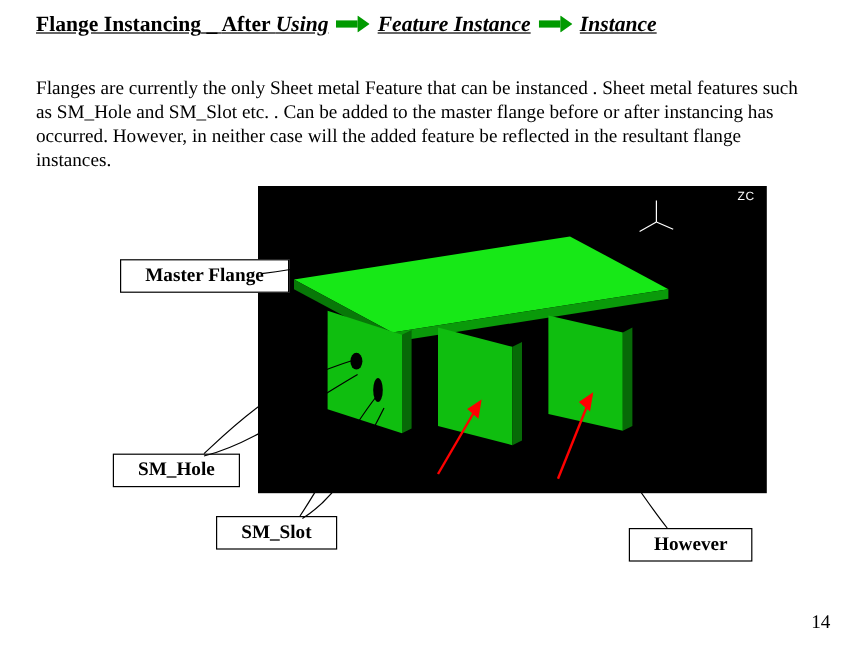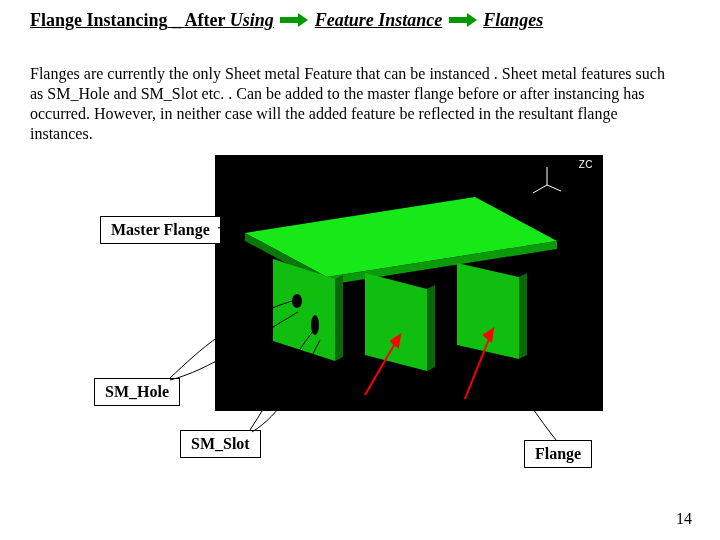--- a/index.html
+++ b/index.html
@@ -38,38 +38,38 @@
     left: 30px;
     top: 64px;
     width: 640px;
     font-size: 16px;
     line-height: 1.25;
   }
   .cad {
     position: absolute;
     left: 215px;
     top: 155px;
-    width: 388px;
+    width: 424px;
     height: 256px;
     background: #000;
   }
   .triad-label {
     position: absolute;
     right: 10px;
     top: 4px;
     color: #ffffff;
     font-family: Arial, sans-serif;
     font-size: 10px;
     letter-spacing: 0.5px;
   }
   .label-box {
     position: absolute;
     background: #ffffff;
     border: 1px solid #000;
-    padding: 4px 10px;
+    padding: 4px 20px;
     font-size: 16px;
     font-weight: bold;
     white-space: nowrap;
   }
   .caption {
     position: absolute;
     font-size: 17px;
     font-weight: bold;
   }
   .pagenum {
@@ -98,21 +98,21 @@
     </span>
     <span class="u i">Feature Instance</span>
     <span class="arrow">
       <svg width="28" height="14">
           <g fill="#009a00">
             <rect x="0" y="4" width="18" height="6"></rect>
             <polygon points="18,0 28,7 18,14"></polygon>
           </g>
         </svg>
     </span>
-    <span class="u i">Flanges</span>
+    <span class="u i">Instance</span>
   </div>
 
   <div class="body-text">Flanges are currently the only Sheet metal Feature that can be instanced . Sheet metal features such as SM_Hole and SM_Slot etc. . Can be added to the master flange before or after instancing has occurred. However, in neither case will the added feature be reflected in the resultant flange instances.</div>
 
   <div class="cad">
     <span class="triad-label">ZC</span>
     
     <svg width="352" height="256">
 
       <g stroke="#ffffff" stroke-width="1">
@@ -143,21 +143,21 @@
         <polygon points="185,180 176,186 183,192"></polygon>
         <line x1="250" y1="244" x2="278" y2="174"></line>
         <polygon points="278,174 269,180 276,186"></polygon>
       </g>
     </svg>
   </div>
 
   <div class="label-box" style="left:100px; top:216px;">Master Flange</div>
   <div class="label-box" style="left:94px; top:378px;text-align:center;">SM_Hole</div>
   <div class="label-box" style="left:180px; top:430px;">SM_Slot</div>
-  <div class="label-box" style="left:524px; top:440px;">Flange</div>
+  <div class="label-box" style="left:524px; top:440px;">However</div>
 
   <svg class="conn" style="left:0; top:0;" width="720" height="540">
     <g stroke="#000" stroke-width="1" fill="none">
 
       <path d="M218,228 C250,224 270,220 300,210"></path>
 
       <path d="M170,378 C200,350 230,320 295,300"></path>
       <path d="M170,380 C210,370 250,340 298,312"></path>
 
       <path d="M250,430 C270,400 290,360 314,330"></path>

